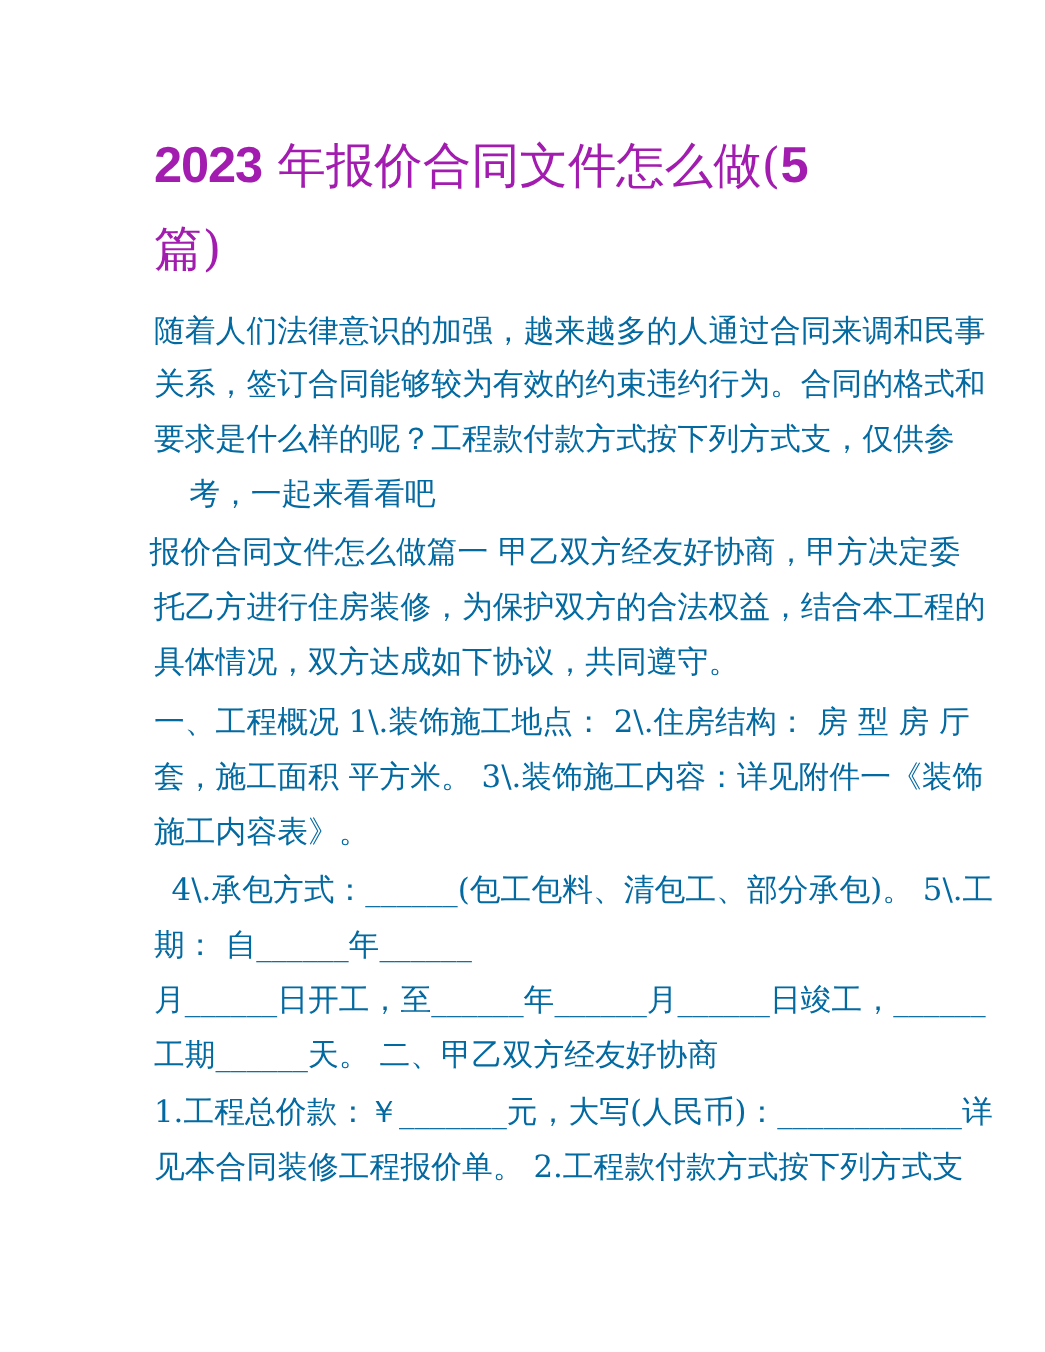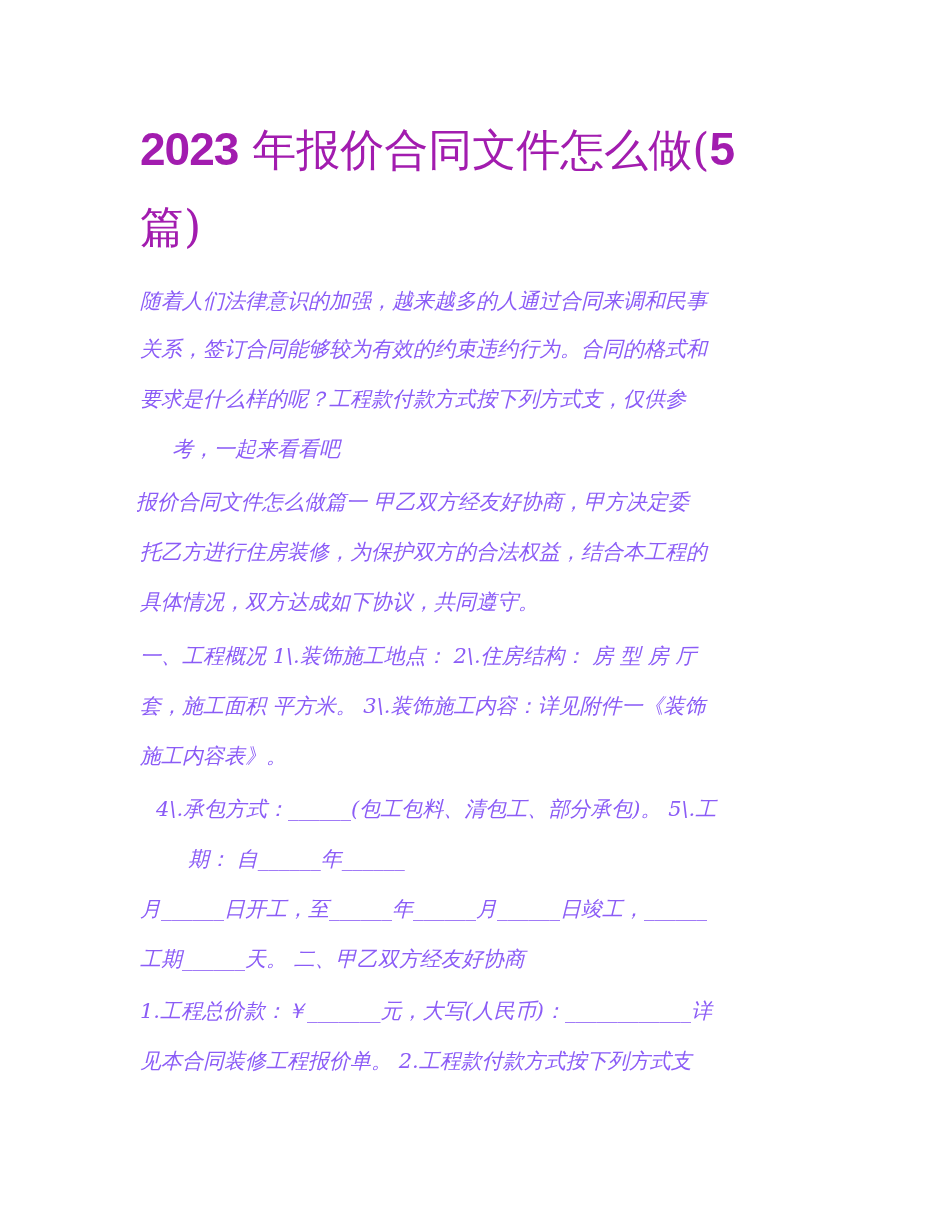--- a/index.html
+++ b/index.html
@@ -38,25 +38,24 @@
     .title-line2 { position: absolute; top: 92px; }
     .body-lines {
       position: absolute;
       top: 0;
       left: 0;
       width: 700px;
     }
     .line {
       position: absolute;
       left: 0;
-      font-size: 21px;
+      font-size: 28px;
       line-height: 30px;
       white-space: nowrap;
-      color: #8b5cf6;
-      font-style: italic;
+      color: #0369a1;
     }
   </style>
 </head>
 <body>
 
 <div class="page">
   <div class="title-line title-line1">
     <span class="num">2023</span><span> 年报价合同文件怎么做(</span><span class="num">5</span>
   </div>
   <div class="title-line title-line2">篇)</div>
@@ -71,20 +70,20 @@
 
   <div class="line" style="left:136px; top:487px;">报价合同文件怎么做篇一 甲乙双方经友好协商，甲方决定委</div>
   <div class="line" style="left:140px; top:537px;">托乙方进行住房装修，为保护双方的合法权益，结合本工程的</div>
   <div class="line" style="left:140px; top:587px;">具体情况，双方达成如下协议，共同遵守。</div>
 
   <div class="line" style="left:140px; top:641px;">一、工程概况 1\.装饰施工地点： 2\.住房结构： 房 型 房 厅</div>
   <div class="line" style="left:140px; top:691px;">套，施工面积 平方米。 3\.装饰施工内容：详见附件一《装饰</div>
   <div class="line" style="left:140px; top:741px;">施工内容表》。</div>
 
   <div class="line" style="left:156px; top:794px;">4\.承包方式：______(包工包料、清包工、部分承包)。 5\.工</div>
-  <div class="line" style="left:140px; top:844px;margin-left:48px;">期： 自______年______</div>
+  <div class="line" style="left:140px; top:844px;">期： 自______年______</div>
 
   <div class="line" style="left:140px; top:894px;">月______日开工，至______年______月______日竣工，______</div>
   <div class="line" style="left:140px; top:944px;">工期______天。 二、甲乙双方经友好协商</div>
 
   <div class="line" style="left:140px; top:996px;">1.工程总价款：￥_______元，大写(人民币)：____________详</div>
   <div class="line" style="left:140px; top:1046px;">见本合同装修工程报价单。 2.工程款付款方式按下列方式支</div>
 </div>
 
 </body></html>

